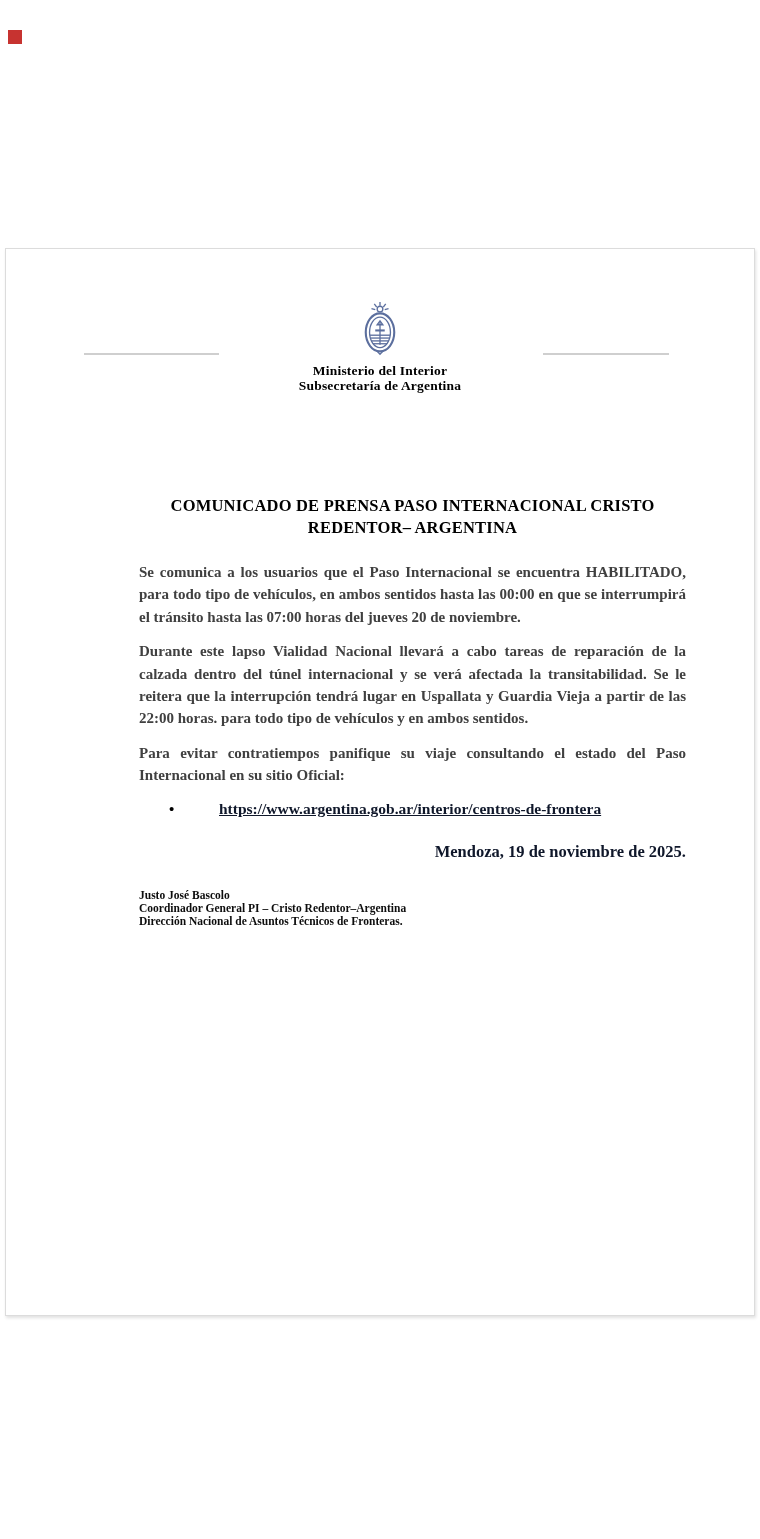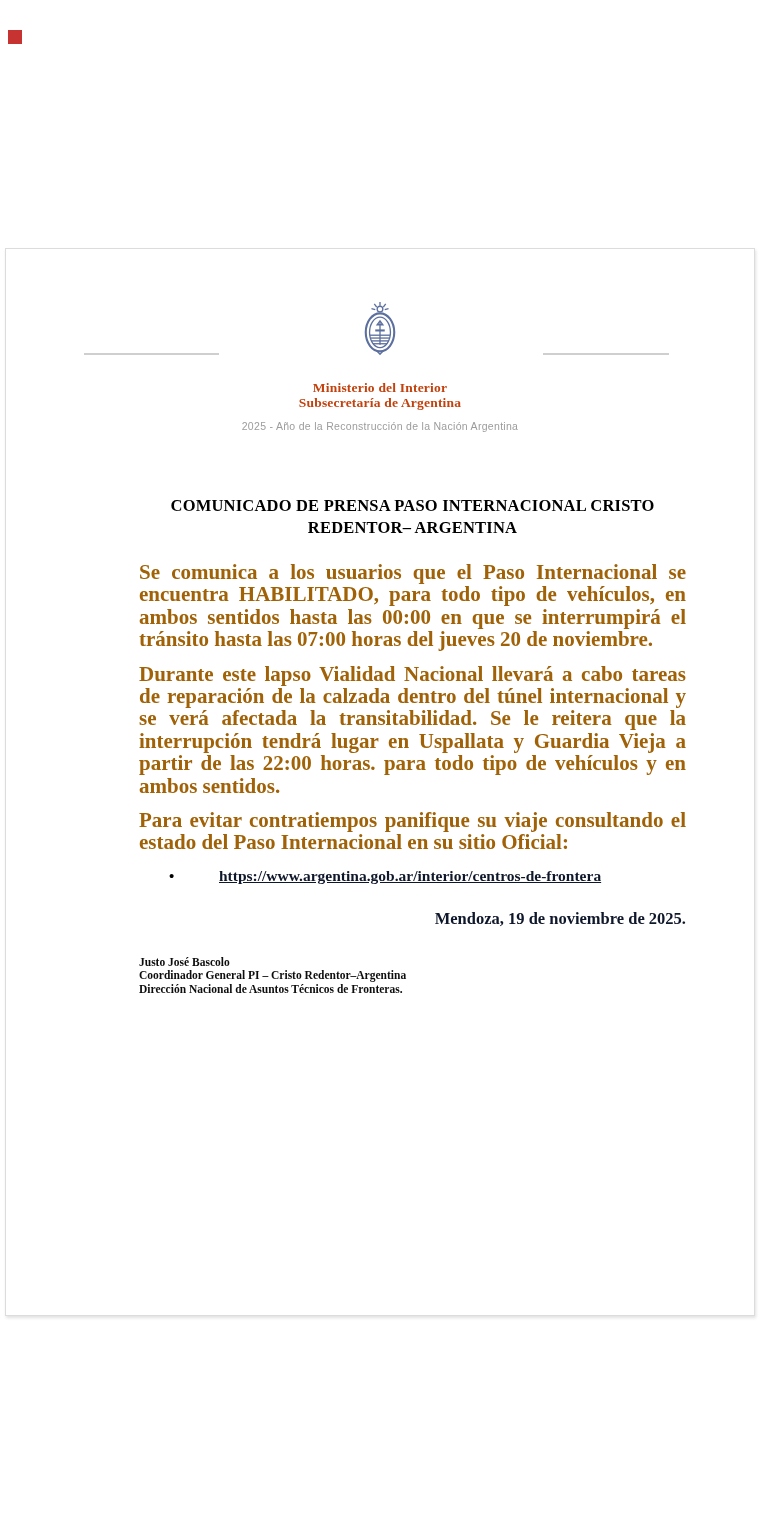--- a/index.html
+++ b/index.html
@@ -52,25 +52,25 @@
   .flank-line.left  { left: 78px;  width: 135px; }
   .flank-line.right { left: 537px; width: 126px; }
 
   .coat-of-arms {
     display: inline-block;
     width: 42px;
     height: 57px;
   }
 
   .ministry {
-    margin-top: 18px;
+    margin-top: 1px;
     font-weight: bold;
     font-size: 13.5px;
     line-height: 15px;
-    color: #c2410c;
+    color: #000000;
     letter-spacing: 0.2px;
   }
 
   .tagline {
     margin-top: 10px;
     font-family: "Liberation Sans", sans-serif;
     font-size: 10.5px;
     letter-spacing: 0.3px;
     color: #9c9c9c;
   }
@@ -90,24 +90,24 @@
     line-height: 22px;
     text-align: center;
     letter-spacing: 0.2px;
     color: #000000;
   }
 
   .para {
     margin: 0;
     margin-top: 12px;
     font-weight: bold;
-    font-size: 21px;
+    font-size: 15px;
     line-height: 22.4px;
     text-align: justify;
-    color: #a16207;
+    color: #404040;
   }
   .para.first { margin-top: 22px; }
 
   .link-row {
     margin-top: 10px;
     padding-left: 30px;
     font-size: 15.5px;
     line-height: 24px;
     font-weight: bold;
   }
@@ -180,21 +180,20 @@
 
         <path d="M18 52 L22 56 L26 52"></path>
       </g>
     </svg>
 
     <div class="ministry">
       <div>Ministerio del Interior</div>
       <div>Subsecretaría de Argentina</div>
     </div>
 
-    <div class="tagline">2025 - Año de la Reconstrucción de la Nación Argentina</div>
   </div>
 
   <div class="content">
 
     <div class="doc-title">
       <div>COMUNICADO DE PRENSA PASO INTERNACIONAL CRISTO</div>
       <div>REDENTOR– ARGENTINA</div>
     </div>
 
     <p class="para first">Se comunica a los usuarios que el Paso Internacional se encuentra HABILITADO, para todo tipo de vehículos, en ambos sentidos hasta las 00:00 en que se interrumpirá el tránsito hasta las 07:00 horas del jueves 20 de noviembre.</p>

